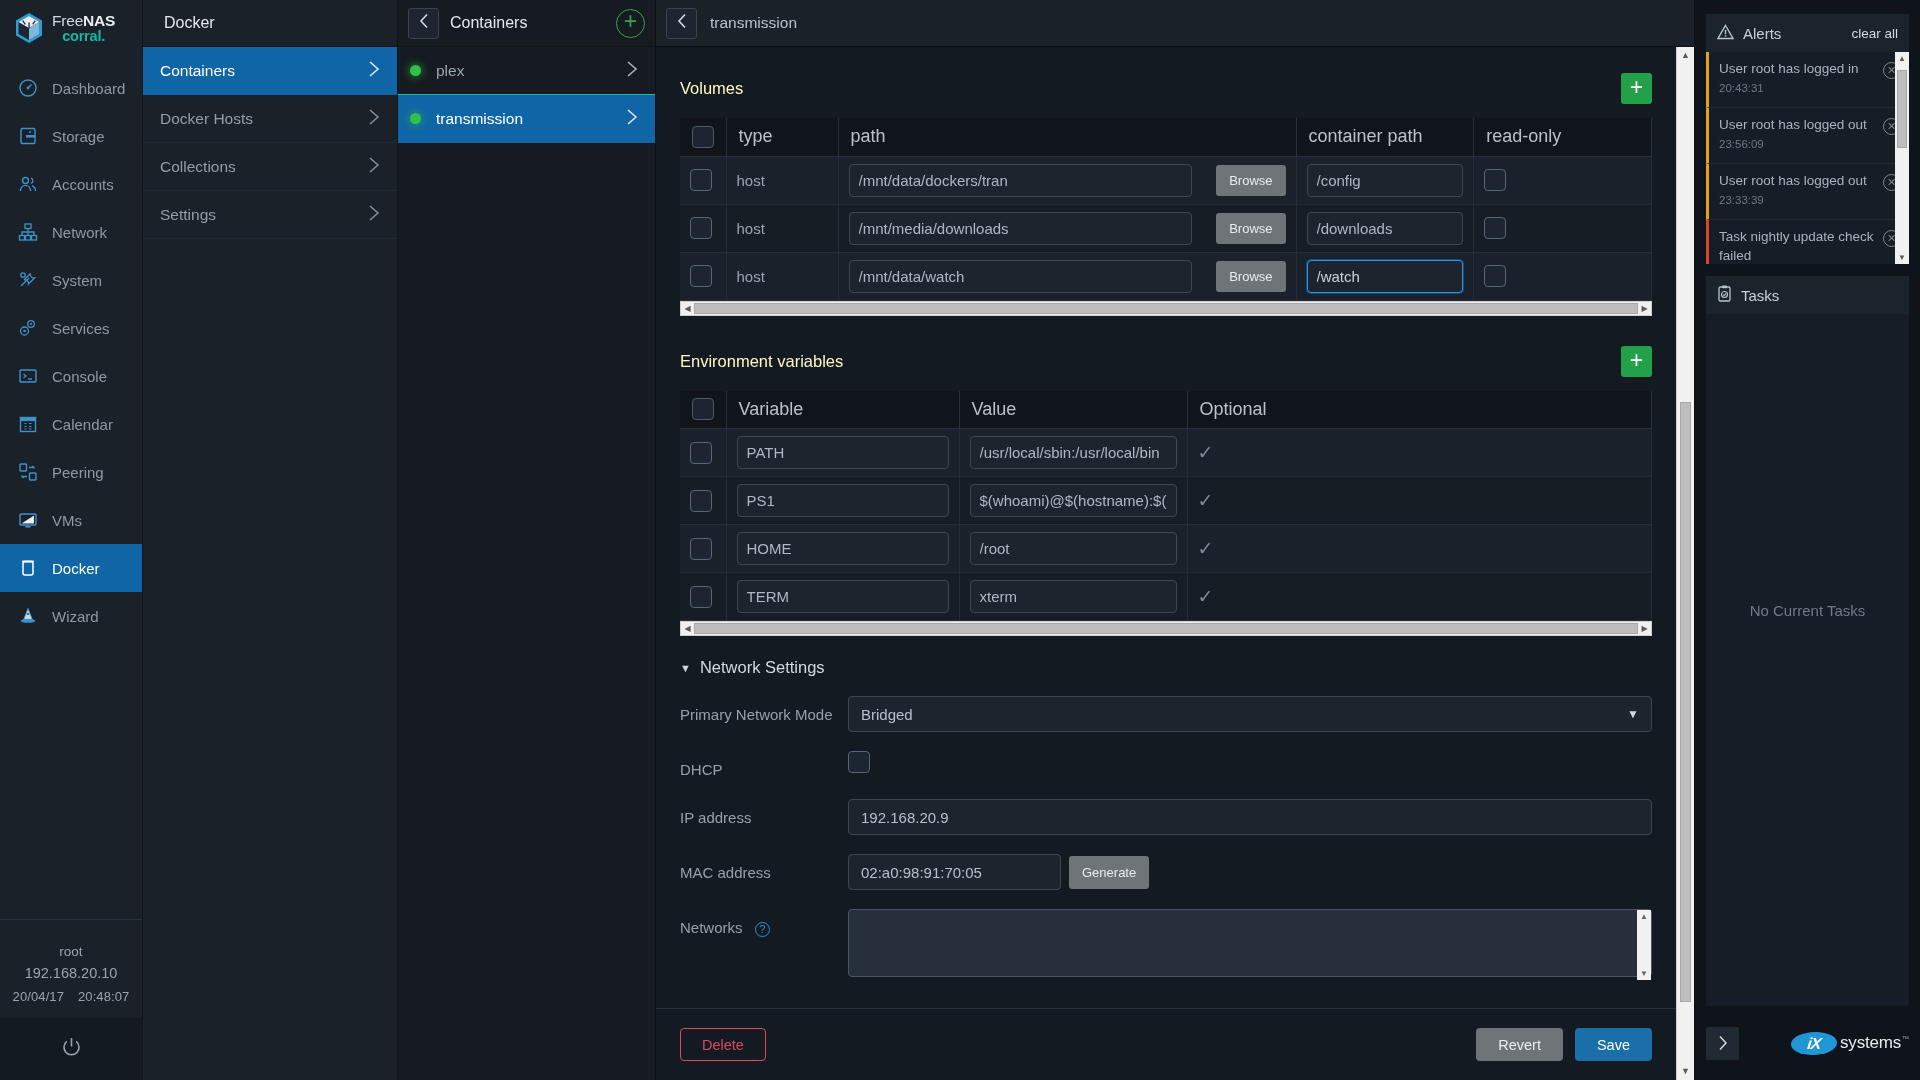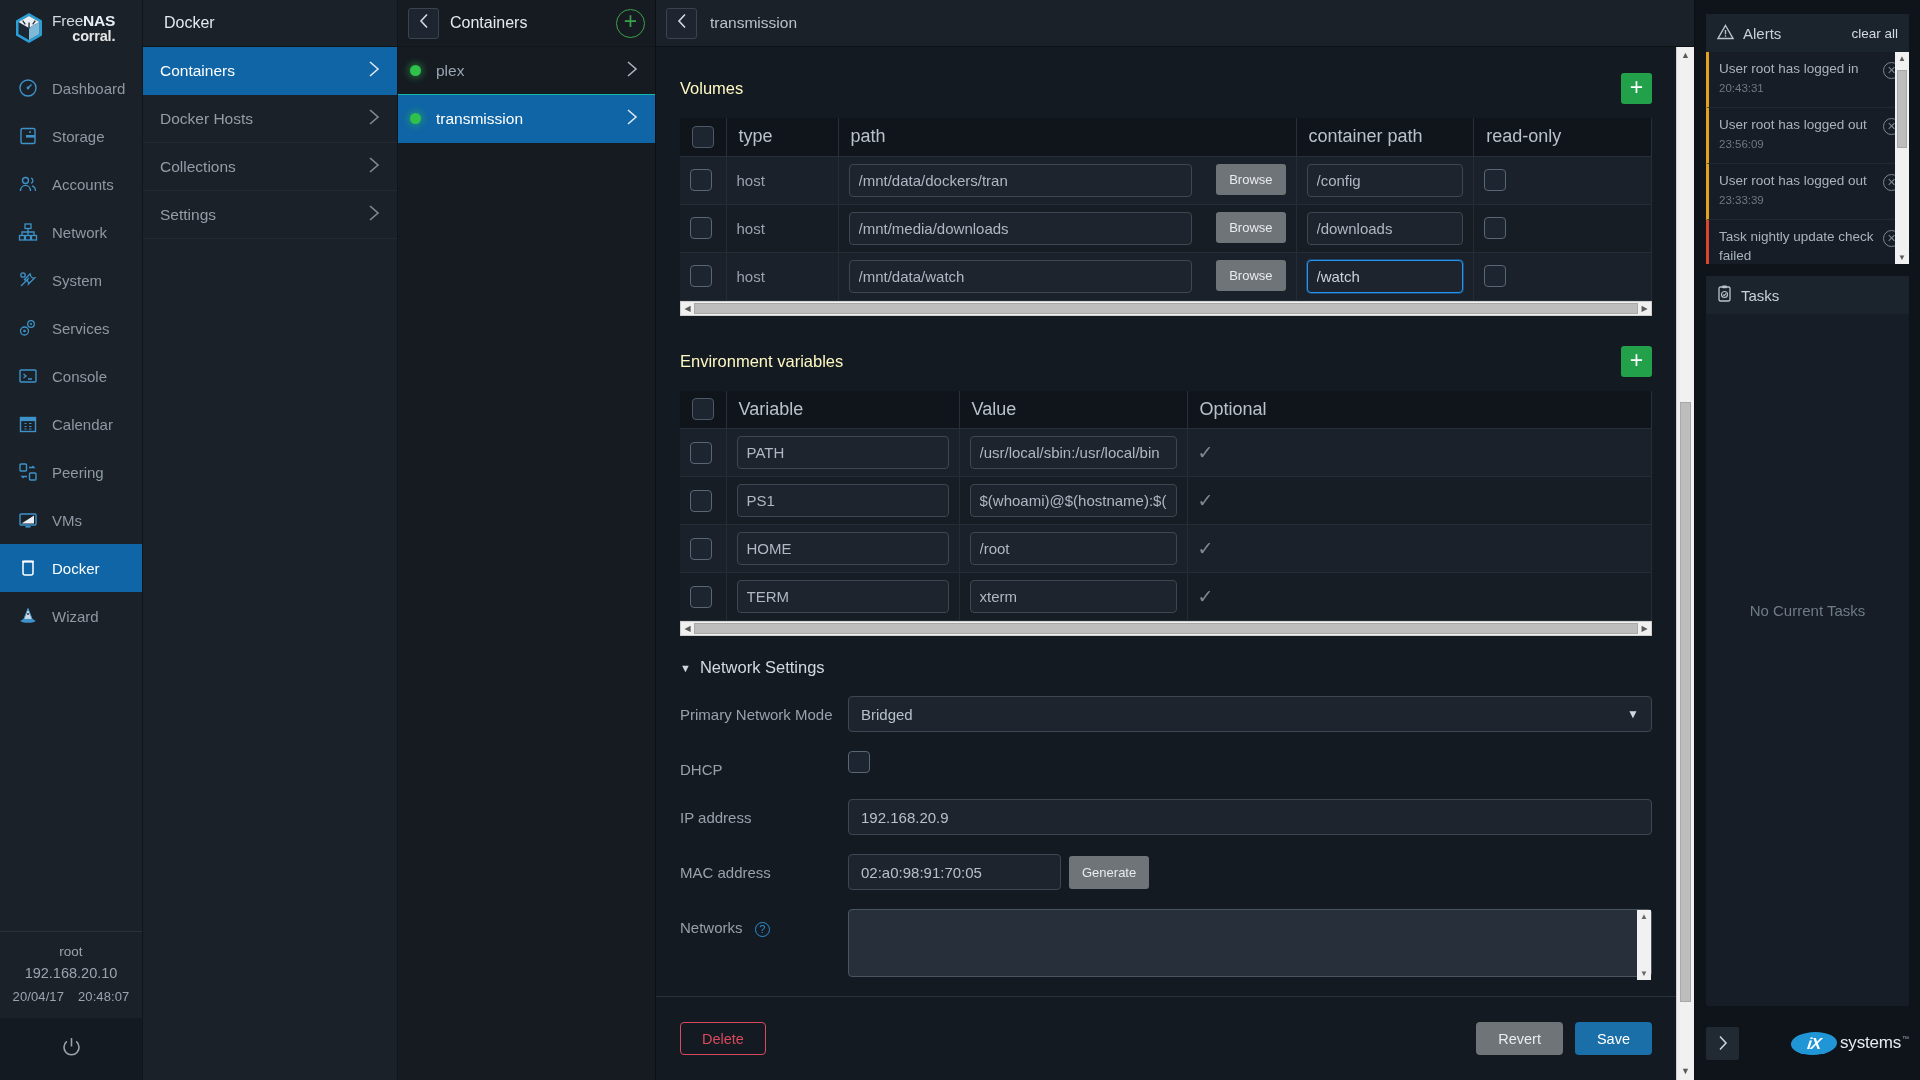--- a/index.html
+++ b/index.html
@@ -19,35 +19,35 @@
     display: flex; flex-direction: column;
     flex: 0 0 143px;
     border-right: 1px solid #101519;
   }
   .brand { height: 56px; display: flex; align-items: center; padding-left: 14px; gap: 8px; }
   .brand-cube { width: 30px; height: 32px; flex: 0 0 30px; }
   .brand-txt { line-height: 1.0; }
   .brand-l1 { font-size: 15.5px; color: #e9eef3; letter-spacing: -0.2px; }
   .brand-l1 b { font-weight: bold; }
   .brand-l1 span.thin { font-weight: 300; color: #cfd8e0; }
-  .brand-l2 { font-size: 14.5px; color: #e5e5e5; text-align: right; font-weight: bold; letter-spacing: -0.2px; }
+  .brand-l2 { font-size: 14.5px; color: #14b8a6; text-align: center; font-weight: bold; letter-spacing: -0.2px; }
 
   .navlist { flex: 1 1 auto; padding-top: 8px; }
   .navitem {
     height: 48px; display: flex; align-items: center; gap: 13px;
     padding-left: 17px; cursor: pointer;
     color: #8e99a4; font-size: 15px;
   }
   .navitem.active { background: #1065a6; color: #ffffff; }
   .navitem .ico { width: 22px; height: 22px; flex: 0 0 22px; display: flex; align-items: center; justify-content: center; }
   .navitem .ico svg { display: block; }
 
   .userbox {
     border-top: 1px solid #29313b;
-    padding: 9px 0 11px 0; text-align: center;
+    padding: 21px 0 11px 0; text-align: center;
     font-size: 13.5px; color: #9aa4af; line-height: 1.62;
   }
   .userbox .ip { font-size: 14.5px; }
   .userbox .dt { font-size: 13px; letter-spacing: 0.1px; }
   .userbox .dt i { font-style: normal; padding-left: 14px; }
   .powerbar {
     height: 62px; background: #141a21; display: flex;
     align-items: center; justify-content: center; cursor: pointer;
   }
 
@@ -142,21 +142,21 @@
     background: #1d2530; display: inline-block; cursor: pointer; vertical-align: middle;
   }
   .cb.hdr { border-color: #4d5866; }
   .inp {
     background: #1d242e; border: 1px solid #3d4752; border-radius: 4px;
     color: #aeb8c2; font-size: 15px; padding: 0 9px; height: 33px;
     font-family: "Liberation Sans", sans-serif; width: 100%;
     outline: none;
   }
   .inp.focused { border-color: #2196f3; box-shadow: 0 0 0 1px rgba(33,150,243,0.35); color: #c9d2db; }
-  .cellflex { display: flex; gap: 24px; }
+  .cellflex { display: flex; align-items: center; gap: 24px; }
   .btn-grey {
     background: #6f7479; color: #e8ecef; border: 0; border-radius: 3px;
     font-size: 13px; height: 31px; padding: 0 13px; cursor: pointer;
     font-family: "Liberation Sans", sans-serif; white-space: nowrap;
   }
   .tick { color: #7f8b96; font-size: 19px; }
 
   .hscroll {
     height: 15px; background: #f0f0f0; border: 1px solid #cfcfcf;
     display: flex; align-items: center; position: relative;
@@ -197,21 +197,21 @@
     font-family: "Liberation Sans", sans-serif; color: #b6c0ca; font-size: 15px; padding: 7px 22px 7px 10px;
   }
   .ta-sb {
     position: absolute; right: 1px; top: 1px; bottom: 1px; width: 14px;
     background: #f1f1f1; display: flex; flex-direction: column;
     justify-content: space-between; align-items: center; padding: 2px 0;
     font-size: 8px; color: #666;
   }
 
   .footbar {
-    position: absolute; left: 0; right: 18px; bottom: 0; height: 84px;
+    position: absolute; left: 0; right: 18px; bottom: 0; height: 72px;
     border-top: 1px solid #2a323c; display: flex; align-items: center;
     padding: 0 24px; background: #141a21;
   }
   .btn {
     border-radius: 4px; font-size: 14.5px; height: 33px; padding: 0 21px;
     cursor: pointer; font-family: "Liberation Sans", sans-serif; border: 1px solid transparent;
     display: inline-flex; align-items: center; justify-content: center;
   }
   .btn-delete { background: transparent; border-color: #d94a5e; color: #d94a5e; }
   .btn-revert { background: #6f7479; color: #e9edf0; margin-left: auto; }

